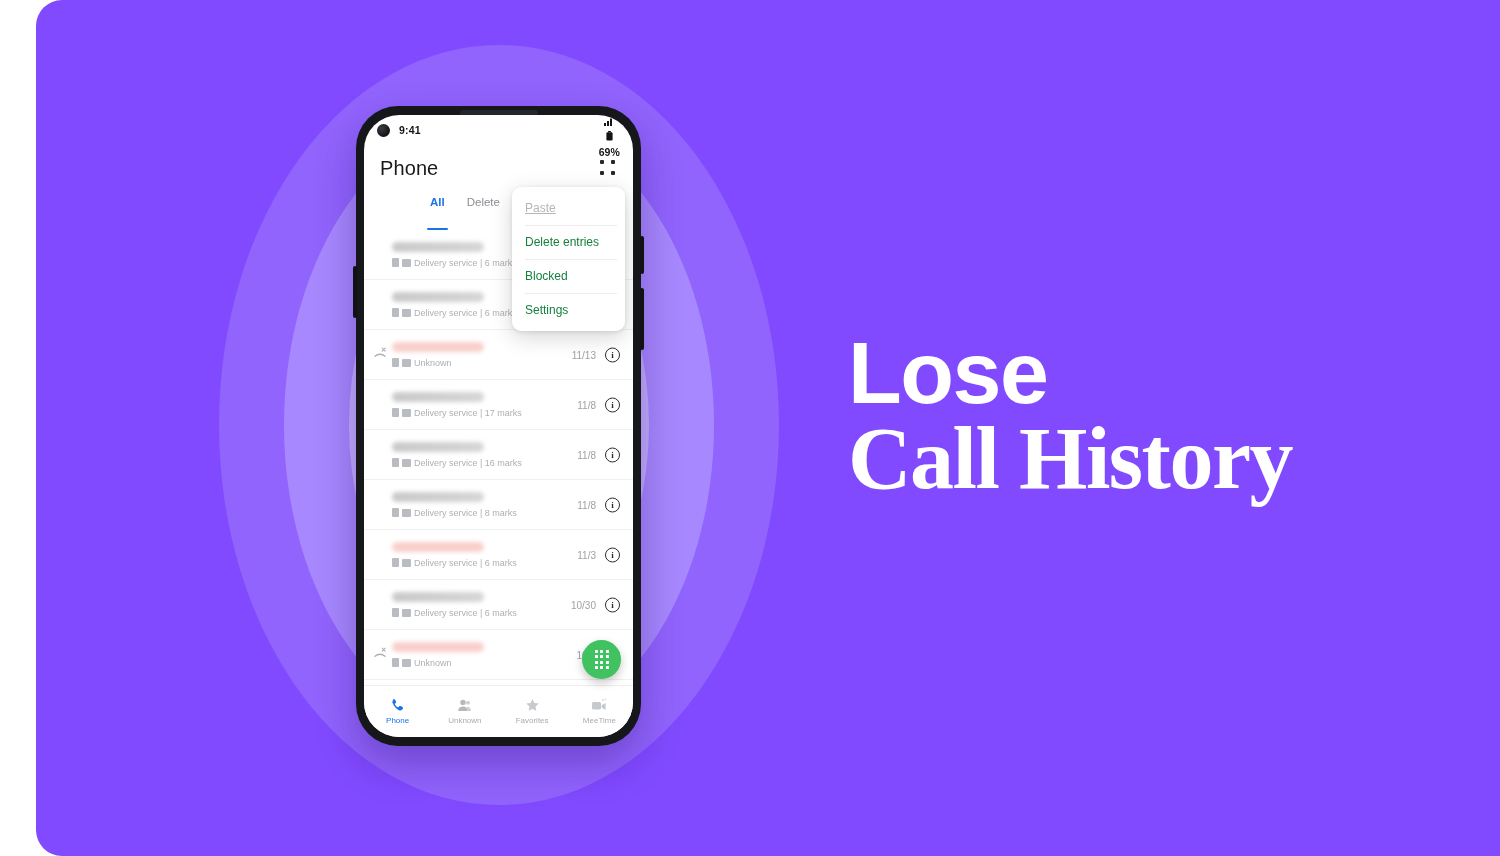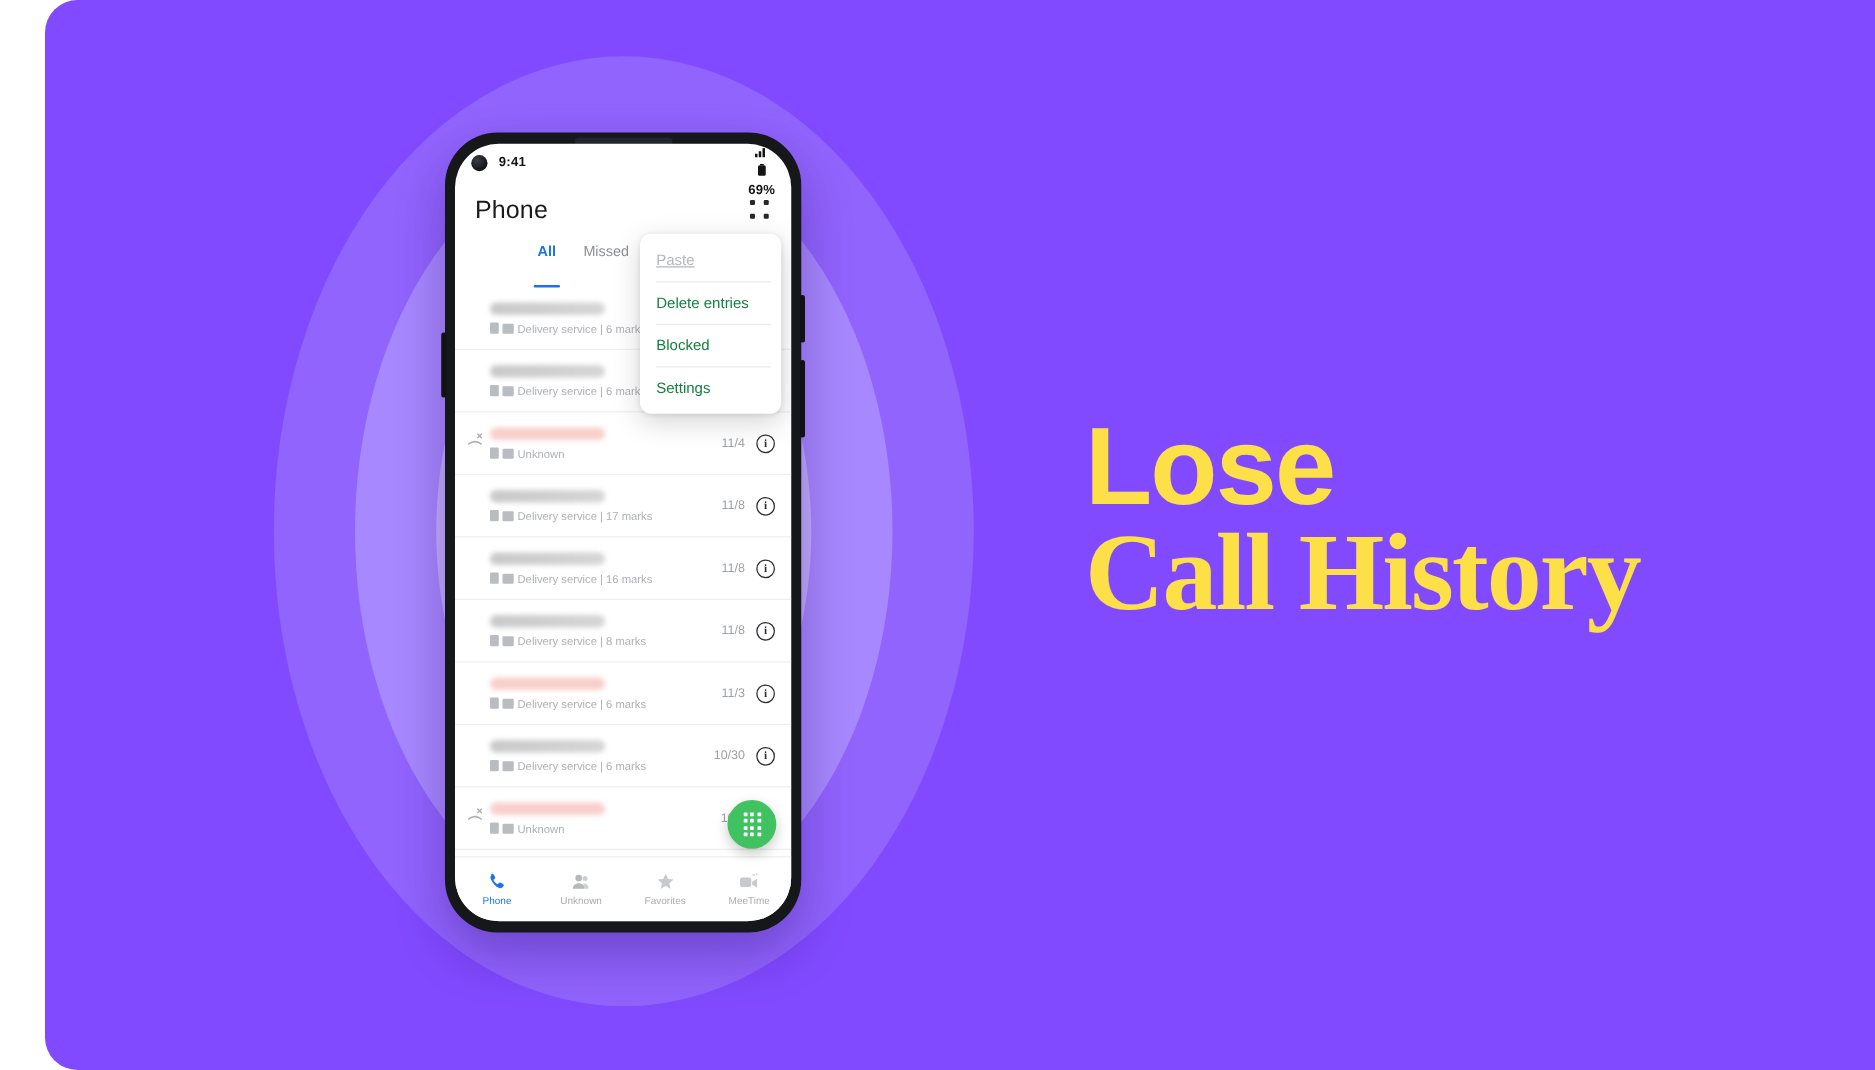--- a/index.html
+++ b/index.html
@@ -221,22 +221,22 @@
     font-size:8px;
     color:#a9acb1;
     cursor:pointer;
   }
   .navitem.active{ color:#1a73e8; }
   .navitem svg{ display:block; }
 
   
   .headline{
     position:absolute;
-    left:832px; top:330px;
-    color:#fde047;
+    left:812px; top:330px;
+    color:#ffffff;
     font-weight:800;
     font-size:88px;
     line-height:.98;
     letter-spacing:-1.5px;
   }
   .headline .l2{ display:block;font-family:Liberation Serif, serif; }
 </style>
 </head>
 <body>
 
@@ -285,21 +285,21 @@
         <div class="grid-dots">
           <i></i>
             <i></i>
             <i></i>
             <i></i>
         </div>
       </div>
 
       <div class="tabs">
         <div class="tab active">All</div>
-        <div class="tab">Missed</div>
+        <div class="tab">Delete</div>
       </div>
 
       <div class="calllist">
 
         <div class="row">
           <div class="bar gray" style="width:92px"></div>
           <div class="sub">
             <span class="badge"></span>
             <span class="badge2"></span>
             <span>Delivery service | 6 marks</span>
@@ -330,21 +330,21 @@
                 <path d="M8.2 1.2l3 3M11.2 1.2l-3 3" stroke="#6b6e73" stroke-width="1.1" stroke-linecap="round"></path>
               </svg>
           </span>
           <div class="bar pink" style="width:92px"></div>
           <div class="sub">
             <span class="badge"></span>
             <span class="badge2"></span>
             <span>Unknown</span>
           </div>
           <div class="meta">
-            <span class="date">11/4</span>
+            <span class="date">11/13</span>
             <span class="info">i</span>
           </div>
         </div>
 
         <div class="row">
           <div class="bar gray" style="width:92px"></div>
           <div class="sub">
             <span class="badge"></span>
             <span class="badge2"></span>
             <span>Delivery service | 17 marks</span>

